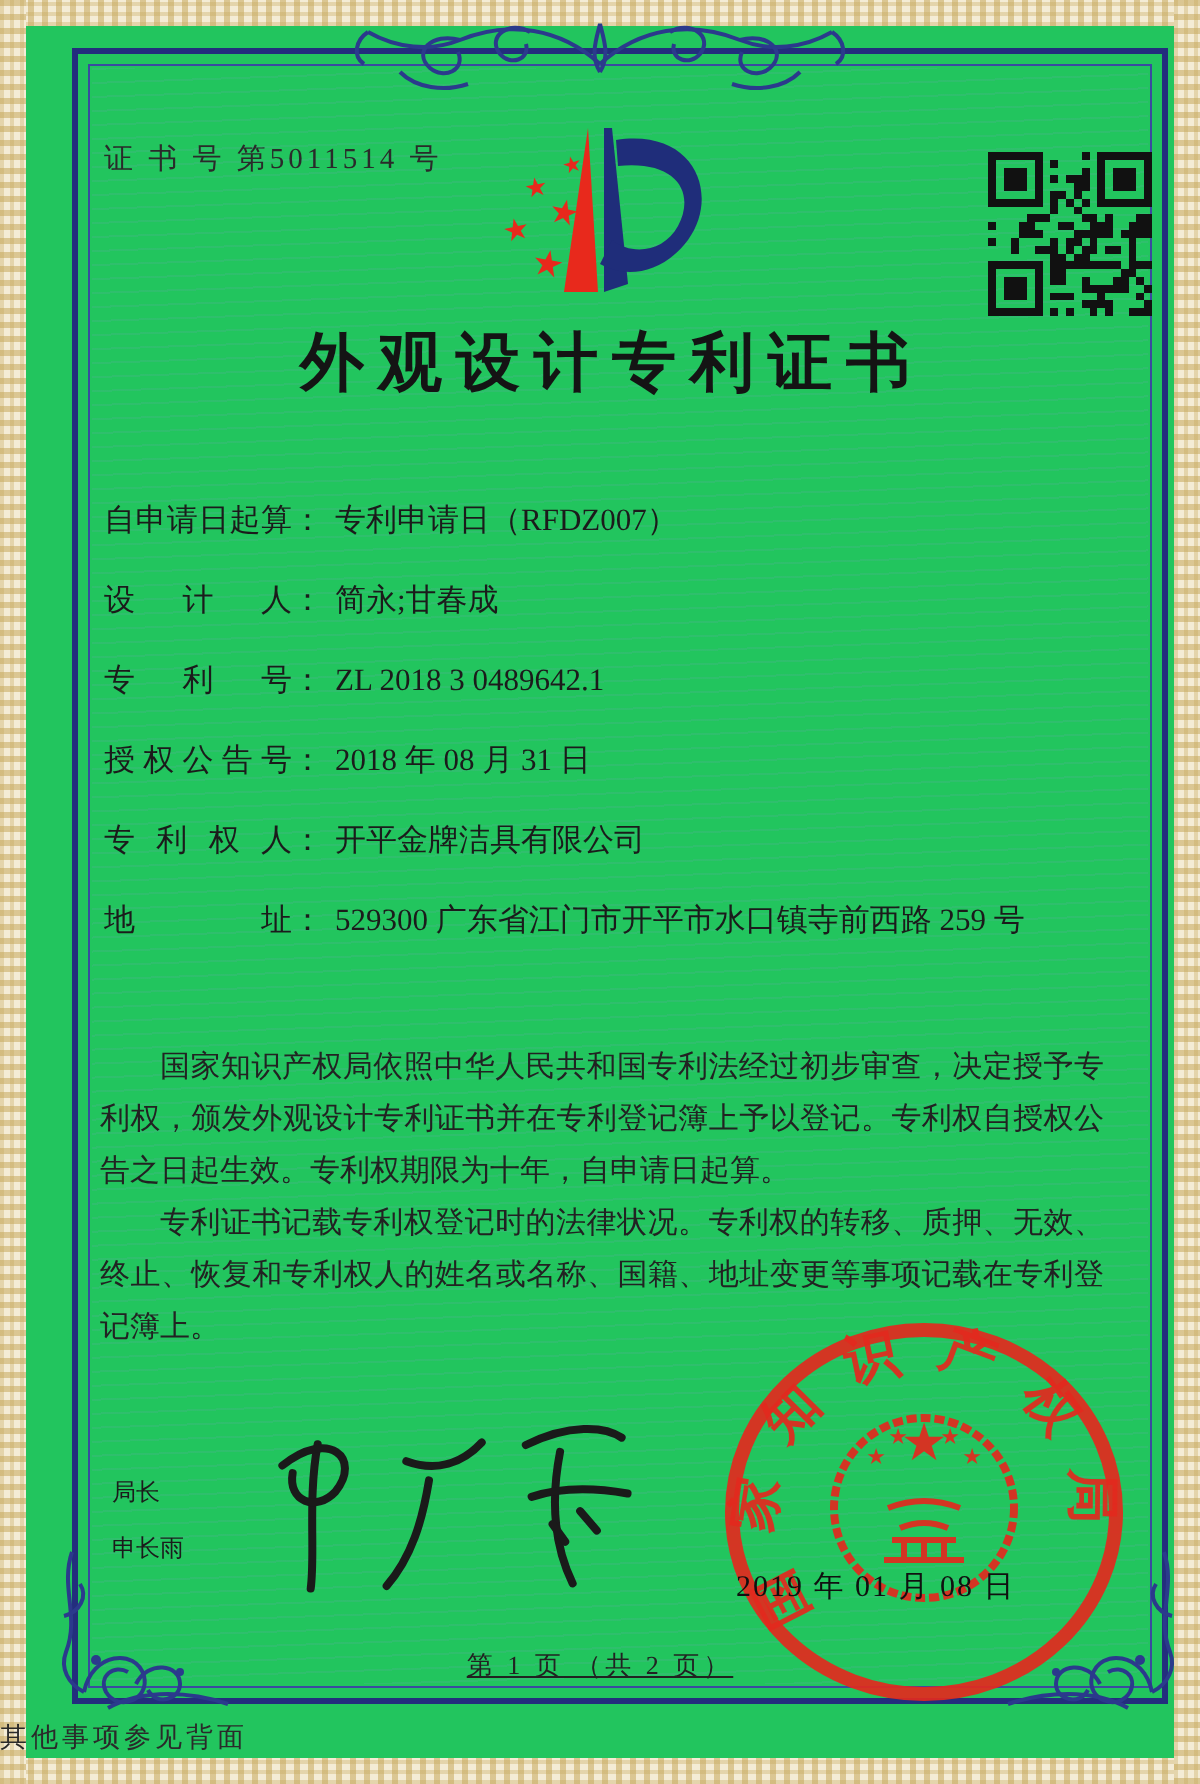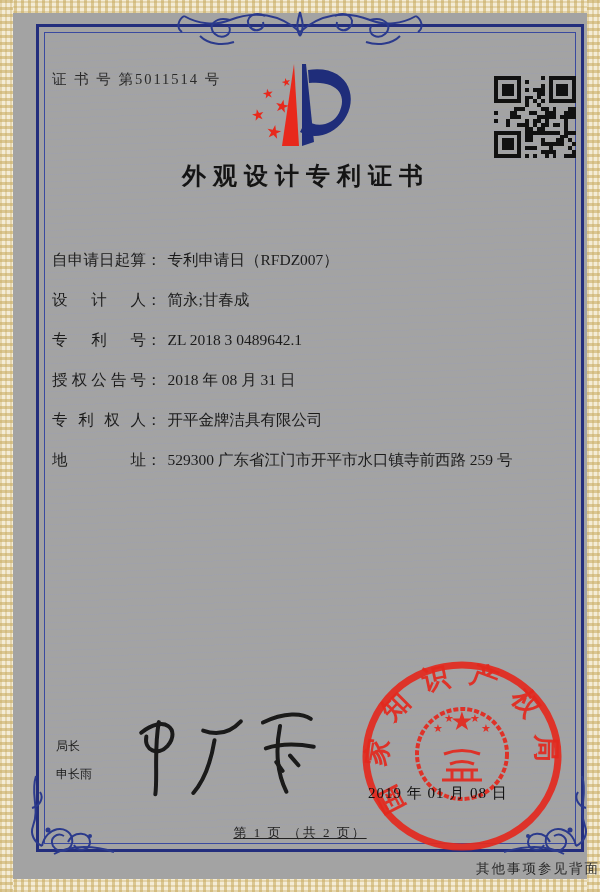--- a/index.html
+++ b/index.html
@@ -1,17 +1,17 @@
 <!DOCTYPE html>
 <html><head>
 <meta charset="utf-8">
 <style>
   html,body{margin:0;padding:0;}
   body{width:600px;height:892px;font-family:"Liberation Serif","DejaVu Serif",serif;}
-  .page{position:relative;width:600px;height:892px;background:#a3a3a3;overflow:hidden;}
+  .page{position:relative;width:600px;height:892px;background:#22c55e;overflow:hidden;}
 
   
   .edge{position:absolute;background-color:#f4ecd6;}
   .edge-h{left:0;right:0;height:13px;
     background-image:repeating-linear-gradient(90deg,rgba(198,168,92,.55) 0 3px,rgba(246,239,221,0) 3px 7px),
                      repeating-linear-gradient(0deg,rgba(198,168,92,.35) 0 2px,transparent 2px 5px);}
   .edge-v{top:0;bottom:0;width:13px;
     background-image:repeating-linear-gradient(0deg,rgba(198,168,92,.55) 0 3px,rgba(246,239,221,0) 3px 7px),
                      repeating-linear-gradient(90deg,rgba(198,168,92,.35) 0 2px,transparent 2px 5px);}
   .edge.top{top:0;} .edge.bottom{bottom:0;} .edge.left{left:0;} .edge.right{right:0;}
@@ -21,41 +21,41 @@
   .frame-inner{position:absolute;left:44px;top:32px;right:24px;bottom:48px;border:1px solid #3a4aa0;}
   
   .bg-lines{position:absolute;left:46px;top:34px;right:26px;bottom:50px;
     background:repeating-linear-gradient(178deg,rgba(140,150,215,.12) 0 1px,transparent 1px 7px);}
 
   .cert-number{position:absolute;left:52px;top:70px;font-size:14.5px;letter-spacing:2px;color:#2a2a2a;}
   .logo{position:absolute;left:232px;top:50px;width:130px;height:108px;}
   .qr{position:absolute;left:494px;top:76px;width:82px;height:82px;}
   .qr svg{width:82px;height:82px;shape-rendering:crispEdges;fill:#111;}
 
-  .title{position:absolute;left:12px;right:0;top:160px;text-align:center;font-size:24px;font-weight:bold;
+  .title{position:absolute;left:12px;right:0;top:160px;text-align:center;font-size:32px;font-weight:bold;
     letter-spacing:7px;color:#141414;}
 
   .row{position:absolute;left:52px;font-size:15.5px;color:#1b1b1b;white-space:nowrap;}
   .lbl{display:inline-block;width:94px;text-align:justify;text-align-last:justify;vertical-align:top;}
   .colon{margin-right:6px;}
   .grant-2{position:absolute;left:310px;top:0;}
   .grant-2 .lbl{width:90px;}
 
   .paras{position:absolute;left:50px;top:521px;width:502px;color:#222;}
   .paras p{margin:0;font-size:15px;line-height:26px;text-indent:2em;text-align:justify;}
 
   .signer{position:absolute;left:56px;top:732px;font-size:12px;line-height:28px;color:#1b1b1b;
     font-family:"Liberation Sans","DejaVu Sans",sans-serif;}
   .signature{position:absolute;left:118px;top:702px;width:205px;height:105px;transform:rotate(-2deg);}
 
   .seal{position:absolute;left:356px;top:658px;width:212px;height:204px;}
   .seal-date{position:absolute;left:368px;top:784px;font-size:15px;letter-spacing:1px;color:#101010;font-weight:500;}
 
   .page-info{position:absolute;left:0;right:0;top:824px;text-align:center;font-size:13px;letter-spacing:2px;color:#222;text-decoration:underline;}
-  .back-note{position:absolute;left:0;right:0;top:860px;text-align:right;font-size:13.5px;letter-spacing:2px;color:#2a2a2a;}
+  .back-note{position:absolute;left:0;right:0;top:860px;text-align:left;font-size:13.5px;letter-spacing:2px;color:#2a2a2a;}
 
   .ornament-top{position:absolute;left:170px;top:2px;width:260px;height:52px;}
   .flourish-bl{position:absolute;left:20px;top:772px;width:100px;height:88px;}
   .flourish-br{position:absolute;right:2px;top:772px;width:100px;height:88px;transform:scaleX(-1);}
 </style>
 </head>
 <body>
 
 <div class="page">
 
@@ -360,20 +360,24 @@
   <div class="row" style="top:370px">
     <span class="lbl">授权公告号</span><span class="colon">：</span><span>2018 年 08 月 31 日</span>
   </div>
   <div class="row" style="top:410px">
     <span class="lbl">专利权人</span><span class="colon">：</span><span>开平金牌洁具有限公司</span>
   </div>
   <div class="row" style="top:450px">
     <span class="lbl">地址</span><span class="colon">：</span><span>529300 广东省江门市开平市水口镇寺前西路 259 号</span>
   </div>
 
+  <div class="paras">
+    <p>国家知识产权局依照中华人民共和国专利法经过初步审查，决定授予专利权，颁发外观设计专利证书并在专利登记簿上予以登记。专利权自授权公告之日起生效。专利权期限为十年，自申请日起算。</p>
+    <p>专利证书记载专利权登记时的法律状况。专利权的转移、质押、无效、终止、恢复和专利权人的姓名或名称、国籍、地址变更等事项记载在专利登记簿上。</p>
+  </div>
 
   <div class="signer">
     <div>局长</div>
     <div>申长雨</div>
   </div>
 
   <svg class="signature" viewBox="0 0 205 105">
     <g fill="none" stroke="#1a1a1a" stroke-width="4" stroke-linecap="round" stroke-linejoin="round">
       <path d="M42,18 C36,45 39,72 36,90"></path>
       <path d="M24,28 C48,10 64,26 50,42 C40,52 26,46 29,32"></path>

